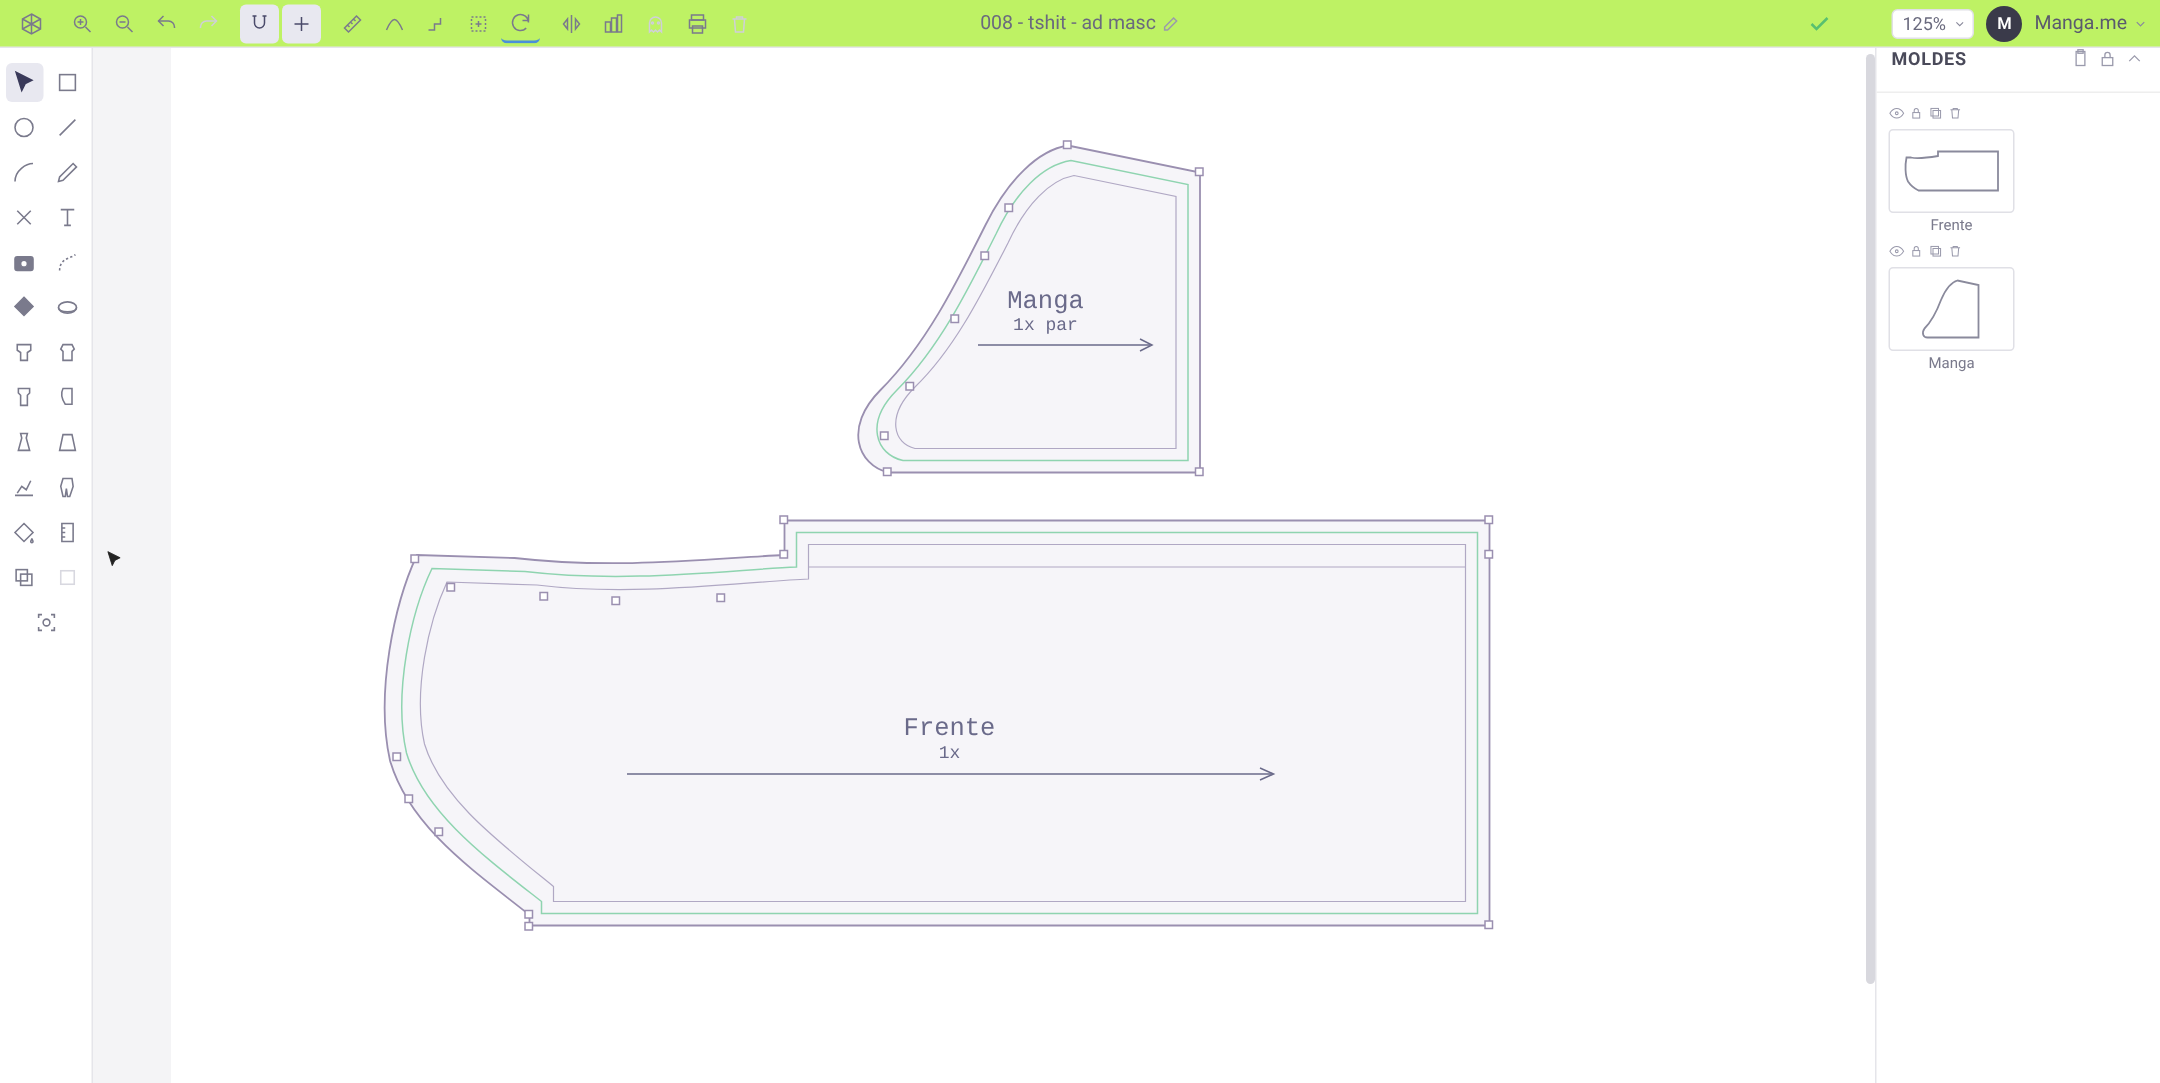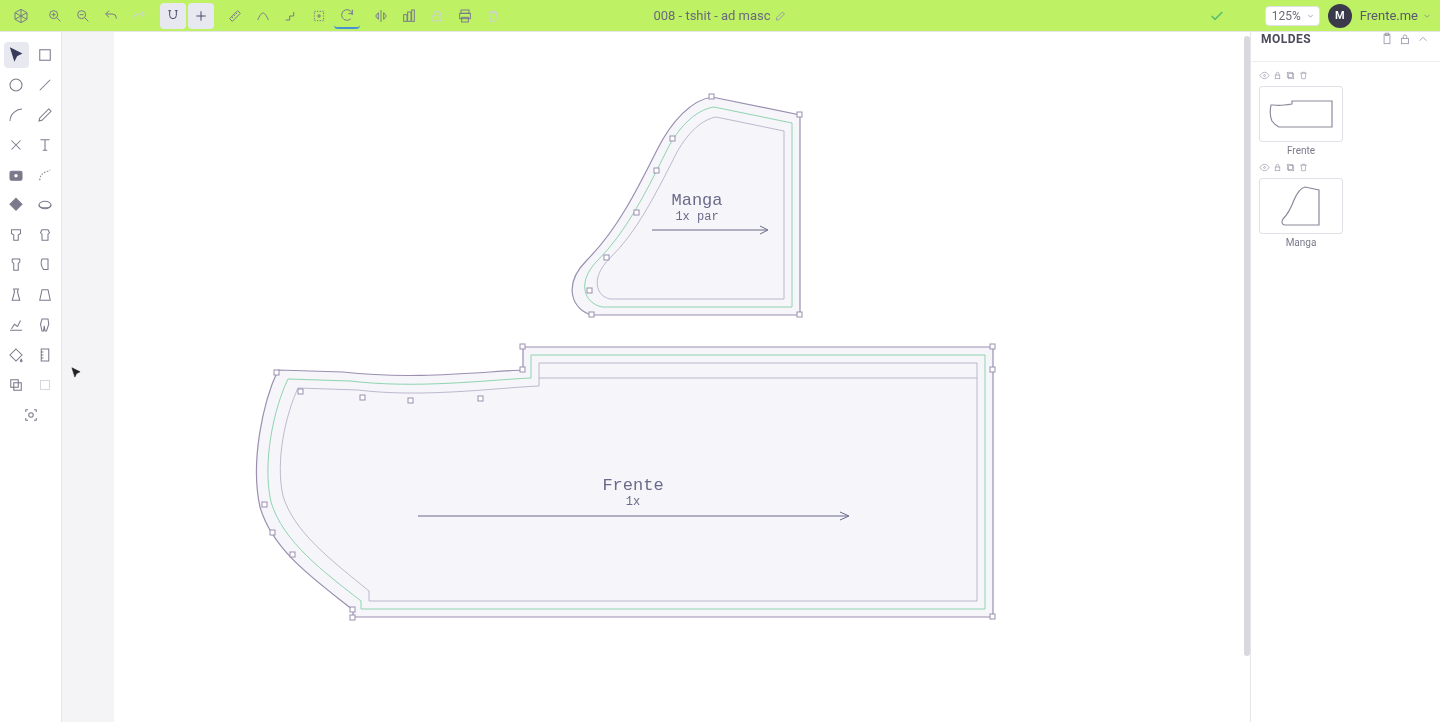--- a/index.html
+++ b/index.html
@@ -191,21 +191,21 @@
     <div class="zoom-wrap">
       <div class="zoom-sel"><span>125%</span></div>
       <svg class="caret" width="9" height="9" viewBox="0 0 24 24" style="stroke:#8a8a9c;fill:none;stroke-width:2">
           <path d="M6 9l6 6 6-6"></path>
         </svg>
     </div>
     <div class="avatar">
         <span>M</span>
       </div>
     <div class="username">
-      <span>Frente.me</span>
+      <span>Manga.me</span>
       <svg width="10" height="10" viewBox="0 0 24 24" style="stroke:#8a8a9c;fill:none;stroke-width:2">
           <path d="M6 9l6 6 6-6"></path>
         </svg>
     </div>
   </div>
 </div>
 
 <div class="left-tools">
   <div class="tool-row">
     <button class="lt-btn selected">

